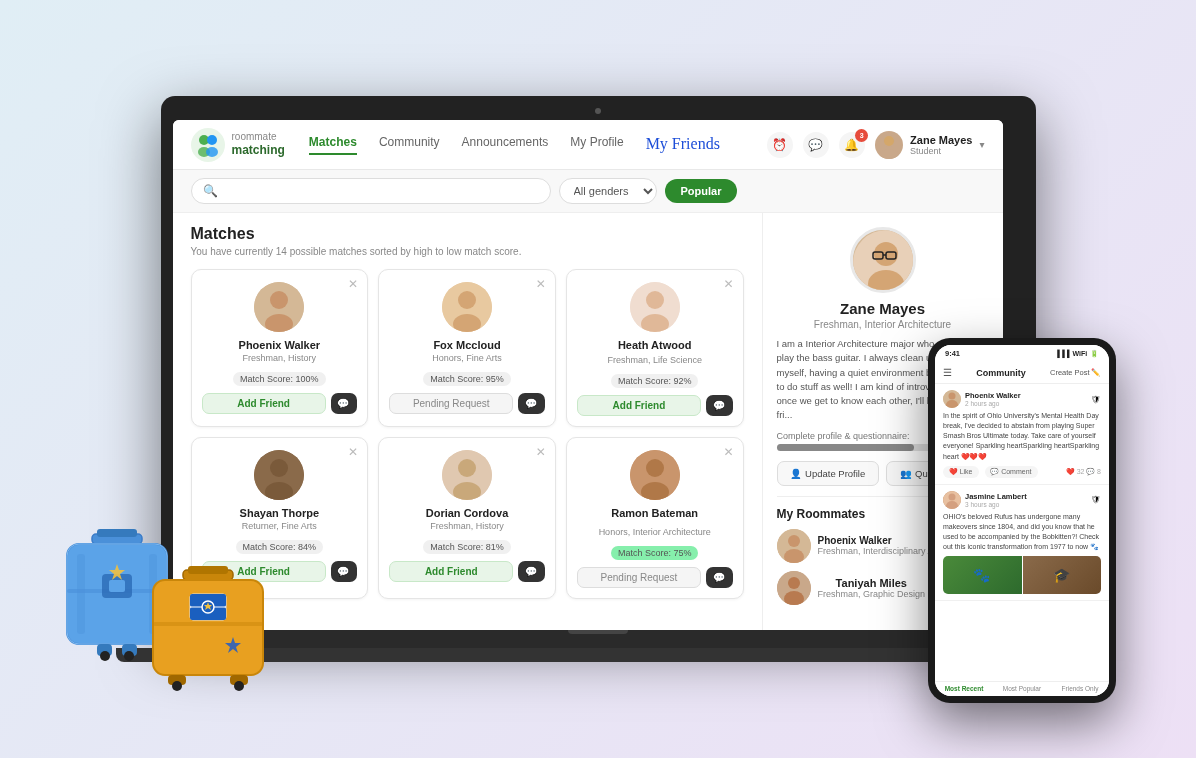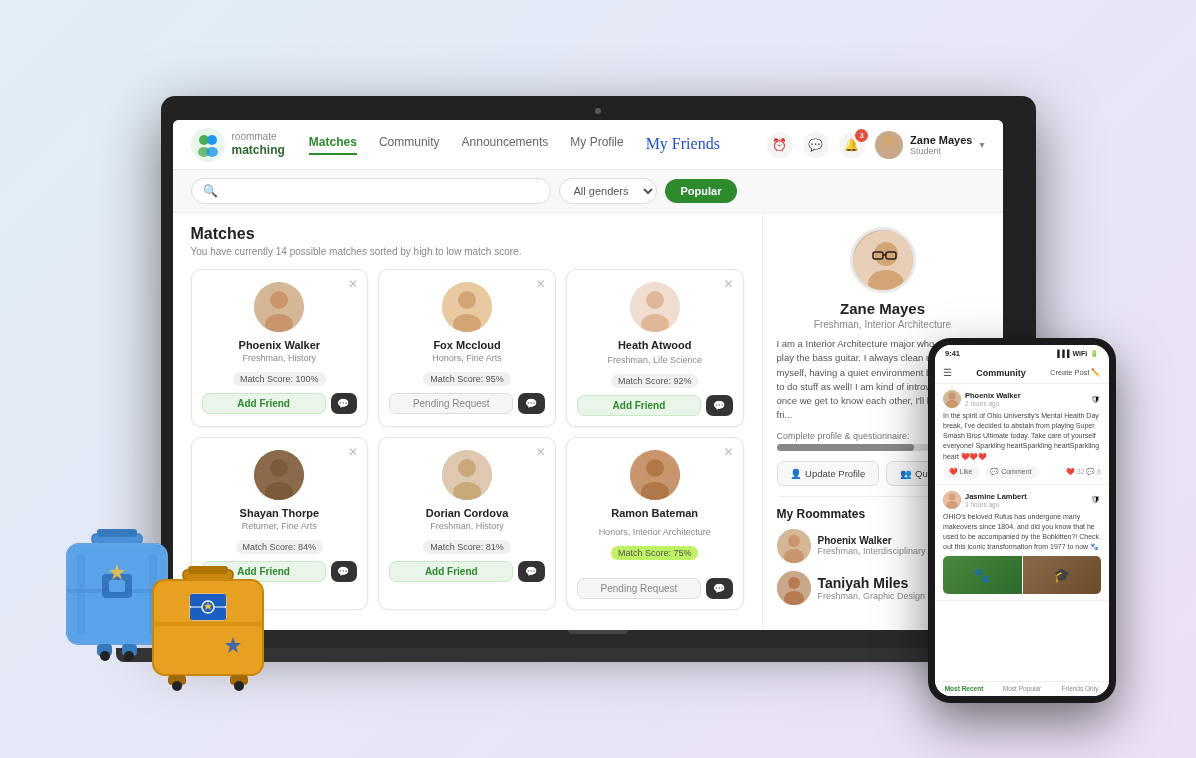--- a/index.html
+++ b/index.html
@@ -232,21 +232,21 @@
                   <span style="position:absolute;top:7px;right:9px;font-size:12px;color:#bbb;cursor:pointer;">✕</span>
                   <div style="width:50px;height:50px;border-radius:50%;margin:0 auto 7px;overflow:hidden;background:#c9956c;">
                     <svg width="50" height="50" viewBox="0 0 50 50">
                         <circle cx="25" cy="25" r="25" fill="#c9956c"></circle>
                         <circle cx="25" cy="18" r="9" fill="#b07848"></circle>
                         <ellipse cx="25" cy="42" rx="14" ry="10" fill="#b07848"></ellipse>
                       </svg>
                   </div>
                   <div style="font-size:11px;font-weight:700;color:#222;margin-bottom:8px;">Ramon Bateman</div>
                   <div style="font-size:9px;color:#888;margin-bottom:5px;">Honors, Interior Architecture</div>
-                  <span style="background:#bef264;border-radius:8px;padding:2px 7px;font-size:9px;color:#555;display:inline-block;margin-bottom:18px;">Match Score: 75%</span>
+                  <span style="background:#86efac;border-radius:8px;padding:2px 7px;font-size:9px;color:#555;display:inline-block;margin-bottom:7px;">Match Score: 75%</span>
                   <div style="display:flex;gap:5px;justify-content:center;">
                     <button style="background:#f5f5f5;color:#888;border:1px solid #ddd;border-radius:7px;padding:4px 10px;font-size:10px;cursor:pointer;flex:1;">Pending Request</button>
                     <button style="background:#333;color:#fff;border:none;border-radius:7px;padding:4px 7px;font-size:10px;cursor:pointer;">💬</button>
                   </div>
                 </div>
 
               </div>
             </div>
           </div>
 
@@ -302,21 +302,21 @@
               </div>
               <div style="display:flex;align-items:center;gap:7px;">
                 <div style="width:34px;height:34px;border-radius:50%;overflow:hidden;flex-shrink:0;background:#c9a88a;">
                   <svg width="34" height="34" viewBox="0 0 34 34">
                       <circle cx="17" cy="17" r="17" fill="#c9a88a"></circle>
                       <circle cx="17" cy="12" r="6" fill="#b87a50"></circle>
                       <ellipse cx="17" cy="28" rx="10" ry="8" fill="#b87a50"></ellipse>
                     </svg>
                 </div>
                 <div>
-                  <div style="font-size:14px;font-weight:700;color:#222;">Taniyah Miles</div>
+                  <div style="font-size:11px;font-weight:700;color:#222;text-align:center;">Taniyah Miles</div>
                   <div style="font-size:9px;color:#888;">Freshman, Graphic Design</div>
                 </div>
               </div>
             </div>
           </div>
 
         </div>
       </div>
     </div>
 

